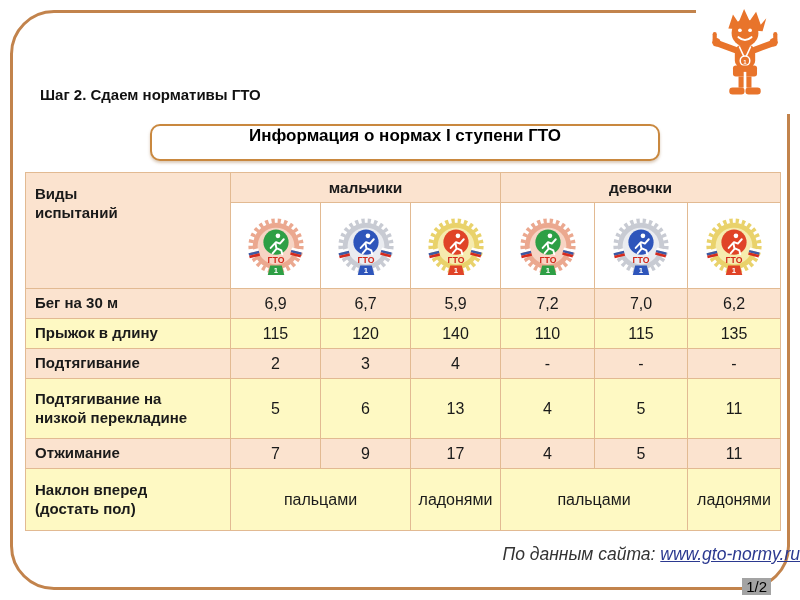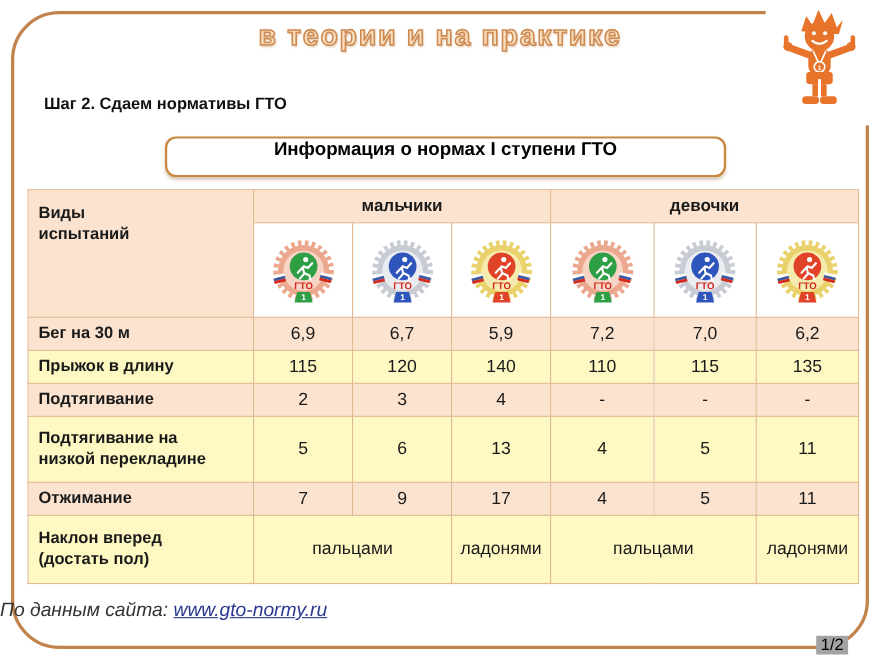--- a/index.html
+++ b/index.html
@@ -38,21 +38,21 @@
   .medal-cell{background:#fff;vertical-align:middle}
   .medal{width:62px;height:66px;display:block;margin:4px auto 2px}
   .runner circle{fill:#fff}
   .runner path{stroke:#fff;stroke-width:2;fill:none;stroke-linecap:round;stroke-linejoin:round}
   .flag rect{width:11px;height:2.6px;fill:#fff}
   .flag .b{fill:#3C59A5}
   .flag .r{fill:#D52B1E}
   .gto-t{fill:#D3281A;font-size:9px;font-weight:bold;text-anchor:middle}
   .place-t{fill:#fff;font-size:8px;font-weight:bold;text-anchor:middle}
 
-  .footer{position:absolute;top:544px;left:0;width:800px;text-align:left;font-style:italic;
+  .footer{position:absolute;top:544px;left:0;width:800px;text-align:right;font-style:italic;
           font-size:17.5px;color:#333}
   .footer .lnk{color:#2B3990;text-decoration:underline;cursor:pointer}
   .pagenum{position:absolute;right:29px;bottom:5px;font-size:15px;font-weight:normal;color:#000;
            background:#a3a3a3;padding:0 4px;z-index:5}
 </style>
 </head>
 <body>
 
 <div class="frame"></div>
 
@@ -75,21 +75,20 @@
   <text x="40" y="62" text-anchor="middle" font-size="6.5" fill="#fff" font-weight="bold">1</text>
   <rect class="oc" x="27" y="64" width="26" height="12" rx="3"></rect>
   <rect x="38.6" y="71" width="2.8" height="6" fill="#fff"></rect>
   <rect class="oc" x="33" y="76" width="5.5" height="12"></rect>
   <rect class="oc" x="41.5" y="76" width="5.5" height="12"></rect>
   <rect class="oc" x="23" y="88" width="16.5" height="7.5" rx="3.5"></rect>
   <rect class="oc" x="40.5" y="88" width="16.5" height="7.5" rx="3.5"></rect>
 </svg>
 
 <div class="title">
-  <div class="l2">в теории и на практике</div>
 </div>
 
 <div class="step">Шаг 2. Сдаем нормативы ГТО</div>
 
 <div class="infobox">
   <span>Информация о нормах I ступени ГТО</span>
 </div>
 
 <table>
   <colgroup>

